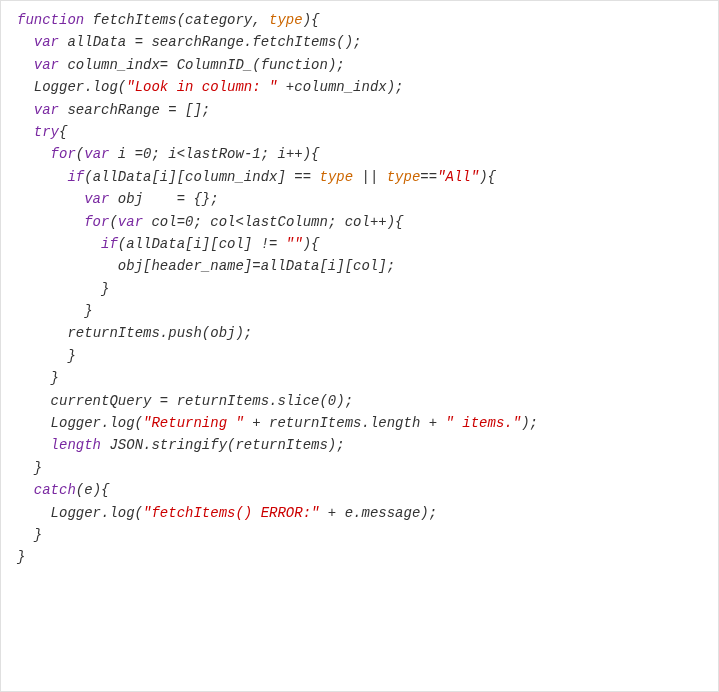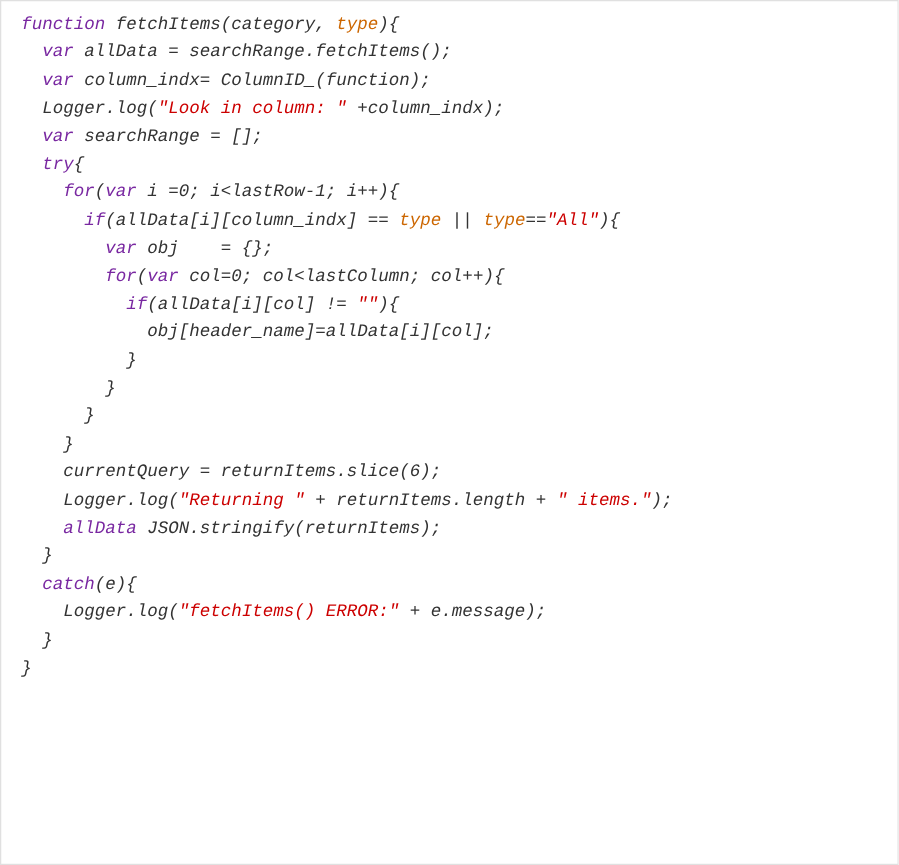--- a/index.html
+++ b/index.html
@@ -45,24 +45,25 @@
       <span class="code-line">  <span style="color:#7928a1">var</span><span style="color:#333333"> searchRange = [];</span></span>
       <span class="code-line">  <span style="color:#7928a1">try</span><span style="color:#333333">{</span></span>
       <span class="code-line">    <span style="color:#7928a1">for</span><span style="color:#333333">(</span><span style="color:#7928a1">var</span><span style="color:#333333"> i =0; i&lt;lastRow-1; i++){</span></span>
       <span class="code-line">      <span style="color:#7928a1">if</span><span style="color:#333333">(allData[i][column_indx] == </span><span style="color:#cc6600">type</span><span style="color:#333333"> || </span><span style="color:#cc6600">type</span><span style="color:#333333">==</span><span style="color:#cc0000">"All"</span><span style="color:#333333">){</span></span>
       <span class="code-line">        <span style="color:#7928a1">var</span><span style="color:#333333"> obj    = {};</span></span>
       <span class="code-line">        <span style="color:#7928a1">for</span><span style="color:#333333">(</span><span style="color:#7928a1">var</span><span style="color:#333333"> col=0; col&lt;lastColumn; col++){</span></span>
       <span class="code-line">          <span style="color:#7928a1">if</span><span style="color:#333333">(allData[i][col] != </span><span style="color:#cc0000">""</span><span style="color:#333333">){</span></span>
       <span class="code-line">            <span style="color:#333333">obj[header_name]=allData[i][col];</span></span>
       <span class="code-line">          <span style="color:#333333">}</span></span>
       <span class="code-line">        <span style="color:#333333">}</span></span>
+      <span class="code-line">      <span style="color:#333333">returnItems.push(obj);</span></span>
       <span class="code-line">      <span style="color:#333333">}</span></span>
       <span class="code-line">    <span style="color:#333333">}</span></span>
-      <span class="code-line">    <span style="color:#333333">currentQuery = returnItems.slice(6);</span></span>
+      <span class="code-line">    <span style="color:#333333">currentQuery = returnItems.slice(0);</span></span>
       <span class="code-line">    <span style="color:#333333">Logger.log(</span><span style="color:#cc0000">"Returning "</span><span style="color:#333333"> + returnItems.length + </span><span style="color:#cc0000">" items."</span><span style="color:#333333">);</span></span>
-      <span class="code-line">    <span style="color:#7928a1">allData</span><span style="color:#333333"> JSON.stringify(returnItems);</span></span>
+      <span class="code-line">    <span style="color:#7928a1">length</span><span style="color:#333333"> JSON.stringify(returnItems);</span></span>
       <span class="code-line">  <span style="color:#333333">}</span></span>
       <span class="code-line">  <span style="color:#7928a1">catch</span><span style="color:#333333">(e){</span></span>
       <span class="code-line">    <span style="color:#333333">Logger.log(</span><span style="color:#cc0000">"fetchItems() ERROR:"</span><span style="color:#333333"> + e.message);</span></span>
       <span class="code-line">  <span style="color:#333333">}</span></span>
       <span class="code-line"><span style="color:#333333">}</span></span>
     </div>
 </div>
 
 </body></html>

